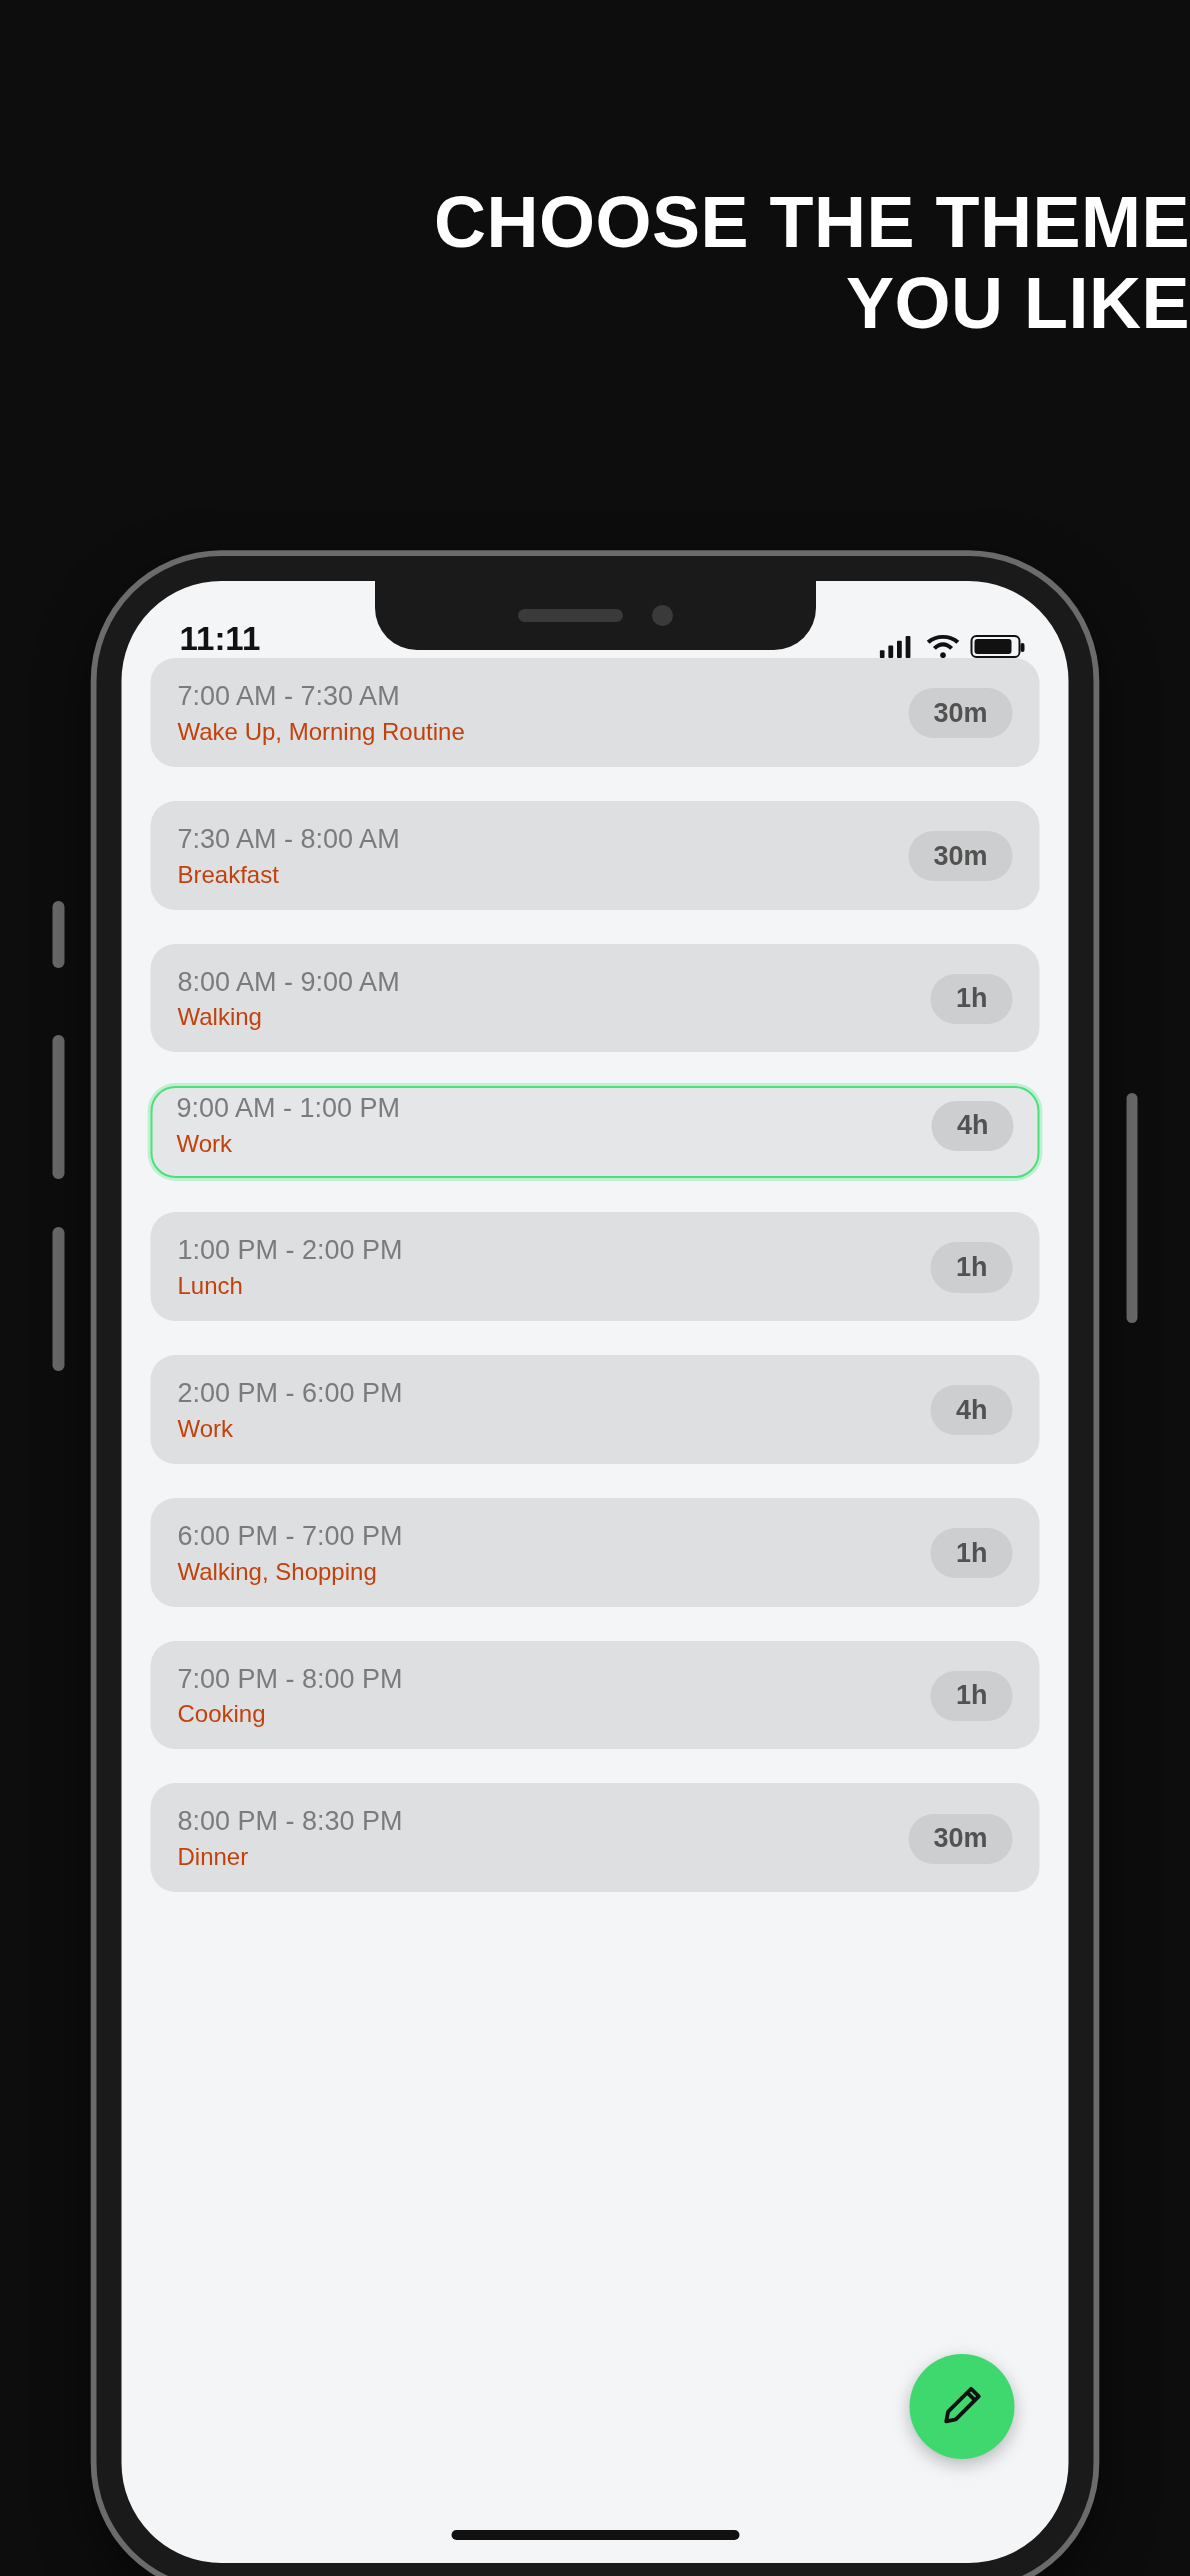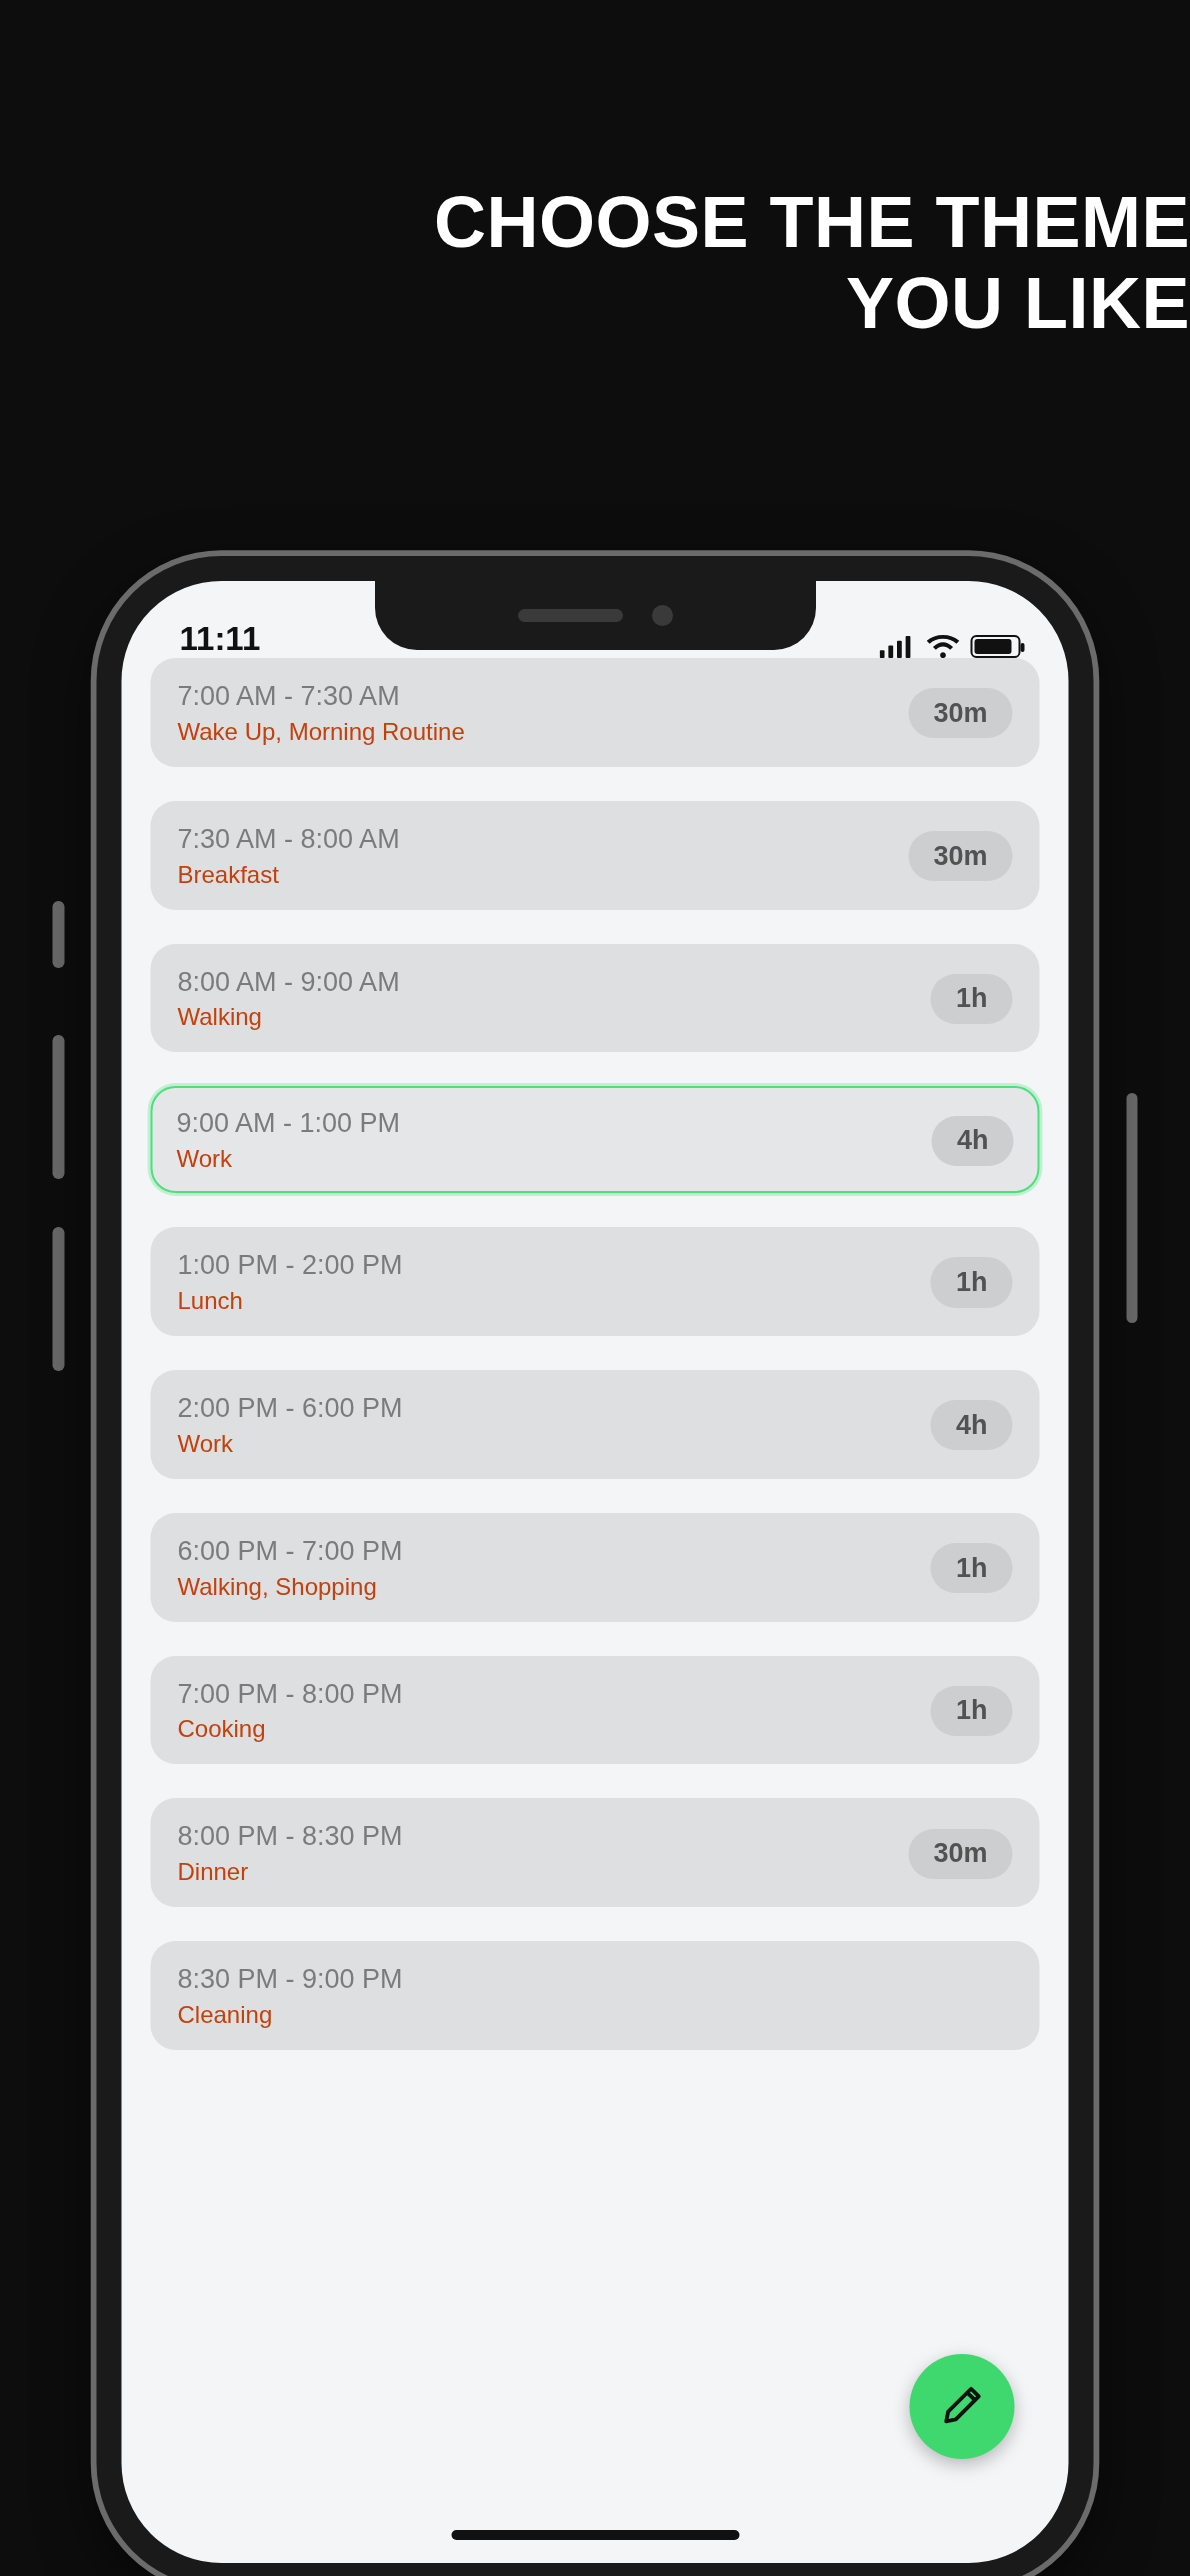--- a/index.html
+++ b/index.html
@@ -141,21 +141,21 @@
     margin-bottom: 34px;
     padding: 23px 27px 21px 27px;
     display: flex;
     align-items: center;
     justify-content: space-between;
   }
   .card.active {
     background: #e4e6e8;
     border: 2.9px solid #4be07a;
     box-shadow: 0 0 0 2.9px rgba(75,224,122,0.3);
-    padding: 20px 24px 18px 24px;
+    padding: 5px 24px 18px 24px;
   }
   .card-left { display: flex; flex-direction: column; }
   .time-range {
     font-size: 27px;
     color: #7b7b7b;
     font-weight: 500;
     margin-bottom: 5.8px;
   }
   .task {
     font-size: 24px;
@@ -298,27 +298,20 @@
           </div>
           <div class="pill">1h</div>
         </div>
         <div class="card">
           <div class="card-left">
             <div class="time-range">8:00 PM - 8:30 PM</div>
             <div class="task">Dinner</div>
           </div>
           <div class="pill">30m</div>
         </div>
-        <div class="card">
-          <div class="card-left">
-            <div class="time-range">8:30 PM - 9:00 PM</div>
-            <div class="task">Cleaning</div>
-          </div>
-          <div class="pill" style="visibility: hidden;"></div>
-        </div>
       </div>
 
     <div class="fab">
       <span>
         <svg width="44" height="44" viewBox="0 0 46 46">
             <path fill="none" stroke="#111" stroke-width="4" stroke-linecap="round" stroke-linejoin="round" d="M32 6l8 8L16 38l-10 2 2-10L32 6z M28 10l8 8"></path>
           </svg>
       </span>
     </div>
 

